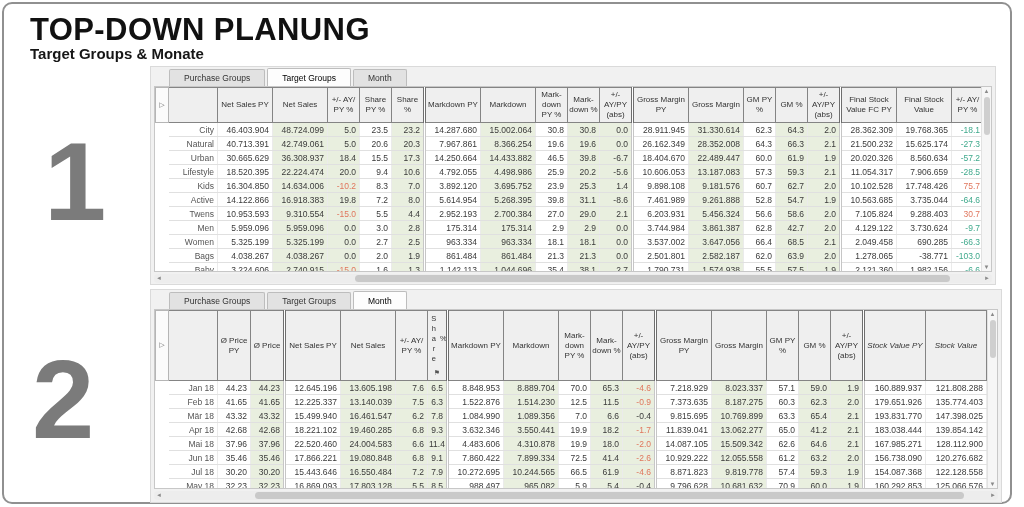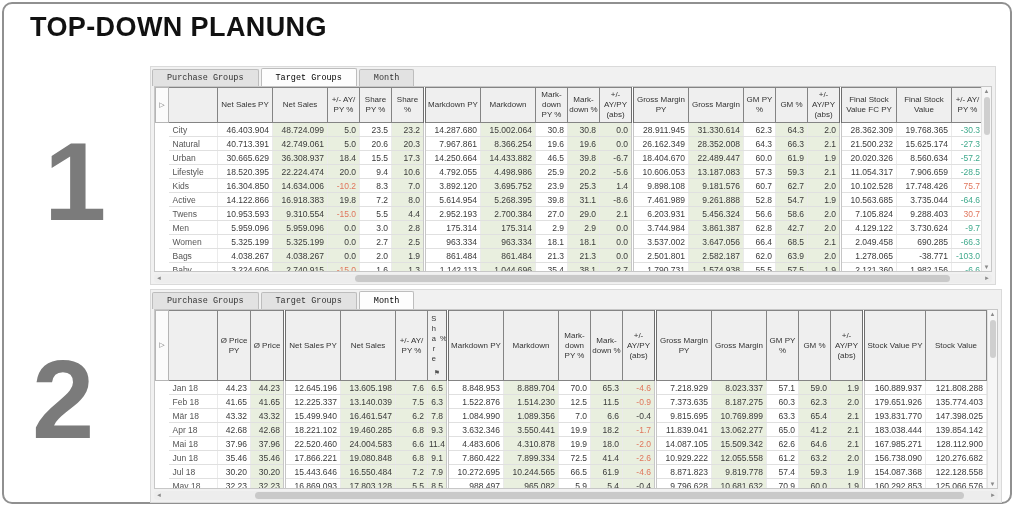--- a/index.html
+++ b/index.html
@@ -1,31 +1,31 @@
 <!DOCTYPE html>
 <html style="--hl: #e9efdf; --neg: #e0765d; --pos: #3fa98c; --hdrbg: #efefef; --numcol: #7b7b7b;"><head>
 <meta charset="utf-8">
 <style>
   html,body{margin:0;padding:0;background:#fff;}
   body{width:1024px;height:507px;position:relative;overflow:hidden;
        font-family:"Liberation Sans", sans-serif;}
   .frame{position:absolute;left:2px;top:2px;width:1006px;height:498px;
          border:2px solid #909090;border-radius:10px;background:#fff;}
-  .page-title{position:absolute;left:26px;top:8px;font-size:27px;font-weight:800;
+  .page-title{position:absolute;left:26px;top:8px;font-size:31px;font-weight:800;
               color:#111;letter-spacing:.4px;}
   .page-subtitle{position:absolute;left:26px;top:41px;font-size:15px;font-weight:700;color:#161616;}
   .bignum{position:absolute;font-size:112px;font-weight:700;color:var(--numcol,#7b7b7b);line-height:1;}
   #num1{left:40px;top:122px;}
   #num2{left:28px;top:340px;}
 
   .widget{position:absolute;background:#f1f1f1;border:1px solid #dadada;box-sizing:border-box;}
   #w1{left:146px;top:62px;width:846px;height:219px;}
   #w2{left:146px;top:285px;width:852px;height:214px;}
 
-  .tabbar{height:19px;display:flex;align-items:flex-end;padding-left:1px;font-family:Liberation Mono, monospace;}
+  .tabbar{height:19px;display:flex;align-items:flex-end;padding-left:18px;}
   .tab{font-size:8.5px;color:#333;background:#e2e2e2;border:1px solid #bdbdbd;border-bottom:none;
        padding:3px 14px 3px 14px;margin-right:2px;border-radius:2px 2px 0 0;cursor:pointer;}
   .tab.active{background:#fdfdfd;color:#000;padding-top:4px;position:relative;z-index:2;}
 
   .table-wrap{position:relative;margin:0 3px;background:#fff;border:1px solid #c7c7c7;overflow:hidden;}
   #w1 .table-wrap{height:184px;}
   #w2 .table-wrap{height:178px;}
   .table-scroll{margin-right:9px;overflow:hidden;height:100%;}
 
   table{border-collapse:collapse;table-layout:fixed;width:100%;}
@@ -36,48 +36,49 @@
   #t2 thead th{height:52px;vertical-align:middle;}
   thead th.grp{border-left:3px double #6e6e6e;}
   thead th.expcol{background:#fbfbfb;border:1px solid #b5b5b5;color:#666;font-size:7px;vertical-align:middle;}
   .vert{writing-mode:vertical-lr;text-orientation:upright;letter-spacing:1px;font-size:7.5px;display:inline-block;}
   .pin{font-size:7px;color:#555;display:inline-block;vertical-align:middle;}
 
   tbody td{font-size:8.5px;color:#3a3a3a;text-align:right;padding:1px 3px 1px 1px;
            border-right:1px solid #ebebeb;border-bottom:1px solid #e0e0e0;height:11px;
            white-space:nowrap;overflow:hidden;background:#fff;}
   tbody td.hl{background:var(--hl,#e9efdf);}
-  tbody td.label{text-align:left;padding-left:4px;color:#555;}
+  tbody td.label{text-align:right;padding-left:4px;color:#555;}
   tbody td.grp{border-left:3px double #c6c6c6;}
   tbody td.expcol{border:none;background:#fff;}
   tbody td.cr{color:var(--neg,#e0765d);margin-top:36px;}
   tbody td.cg{color:var(--pos,#3fa98c);}
 
   th.expcol,td.expcol{width:10px;}
   th.label{width:46px;} th.money{width:52px;} th.pct{width:29px;}
-  th.price{width:30px;} th.xmoney{width:58px;} th.share{width:16px;}
+  th.price{width:30px;} th.xmoney{width:58px;font-style:italic;} th.share{width:16px;}
 
   .vscroll{position:absolute;top:0;right:0;bottom:0;width:9px;background:#f6f6f6;
            border-left:1px solid #e2e2e2;}
   .vscroll .arr{position:absolute;left:0;width:9px;font-size:6px;color:#8a8a8a;text-align:center;line-height:8px;}
   .vscroll .arr.up{top:0;} .vscroll .arr.dn{bottom:0;}
   .vthumb{position:absolute;left:1.5px;width:6px;top:10px;height:38px;background:#cfcfcf;border-radius:3px;}
 
   .hscroll{position:relative;height:9px;margin:2px 3px 0 3px;background:#ededed;border-radius:4px;}
   .hscroll .arr{position:absolute;top:0;font-size:6px;color:#8a8a8a;line-height:9px;}
   .hscroll .arr.lf{left:2px;} .hscroll .arr.rt{right:2px;}
   .hthumb{position:absolute;top:1px;height:7px;background:#c9c9c9;border-radius:4px;}
   #w1 .hthumb{left:24%;width:71%;}
   #w2 .hthumb{left:12%;width:84%;}
 </style>
 </head>
 <body>
 
 <div class="frame">
   <div class="page-title">TOP-DOWN PLANUNG</div>
+  <div class="page-subtitle">Target Groups &amp; Monate</div>
 
   <div class="bignum" id="num1">1</div>
   <div class="bignum" id="num2">2</div>
 
   <div class="widget" id="w1">
     <div class="tabbar" id="tabs1">
         <div class="tab">Purchase Groups</div>
         <div class="tab active">Target Groups</div>
         <div class="tab">Month</div>
       </div>
@@ -122,21 +123,21 @@
                 <td class="pct">30.8</td>
                 <td class="pct hl">30.8</td>
                 <td class="pct hl">0.0</td>
                 <td class="money grp">28.911.945</td>
                 <td class="money hl">31.330.614</td>
                 <td class="pct">62.3</td>
                 <td class="pct hl">64.3</td>
                 <td class="pct hl">2.0</td>
                 <td class="money grp">28.362.309</td>
                 <td class="money">19.768.365</td>
-                <td class="pct cg">-30.3</td>
+                <td class="pct cg">-18.1</td>
               </tr>
               <tr>
                 <td class="expcol"></td>
                 <td class="label">Natural</td>
                 <td class="money">40.713.391</td>
                 <td class="money hl">42.749.061</td>
                 <td class="pct hl">5.0</td>
                 <td class="pct">20.6</td>
                 <td class="pct hl">20.3</td>
                 <td class="money grp">7.967.861</td>

